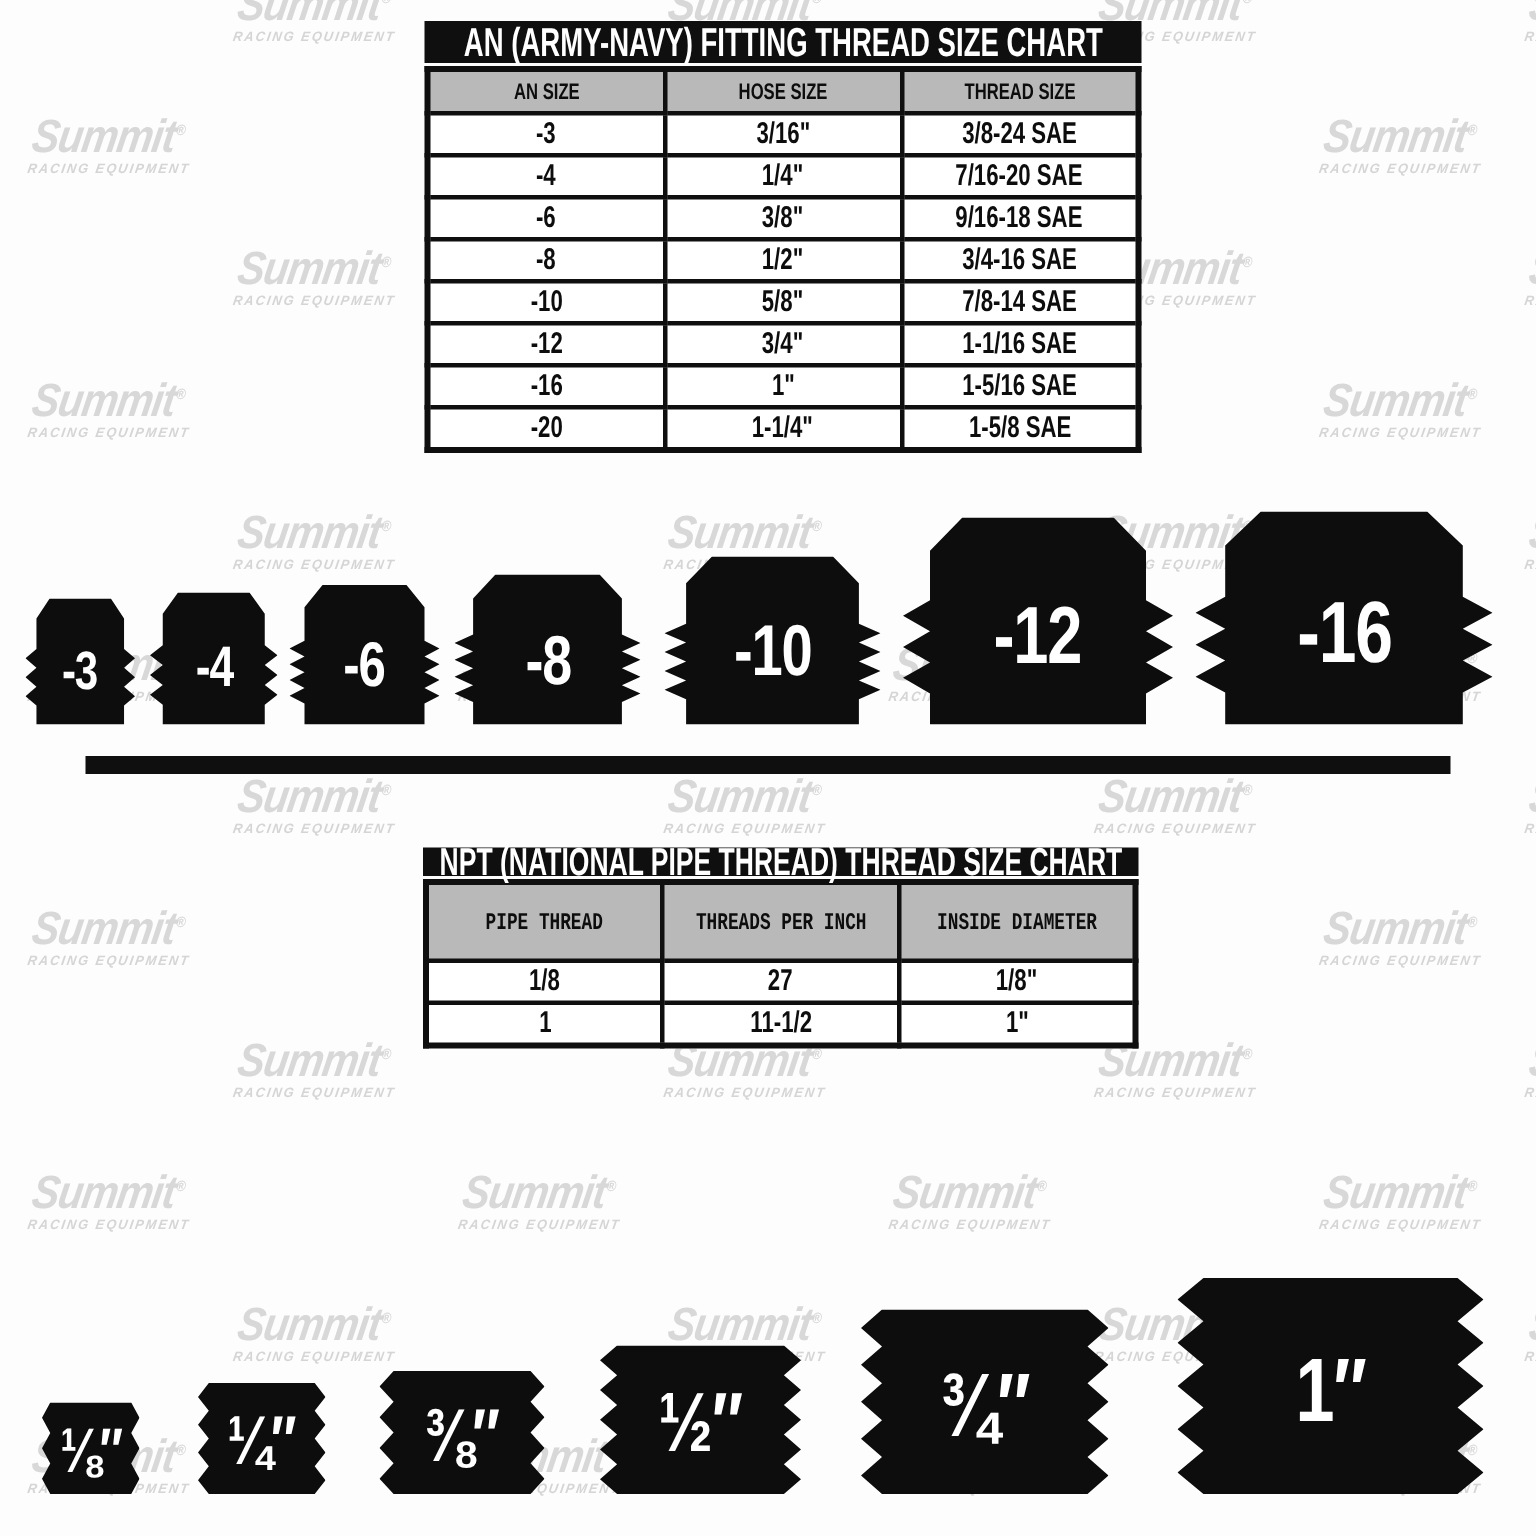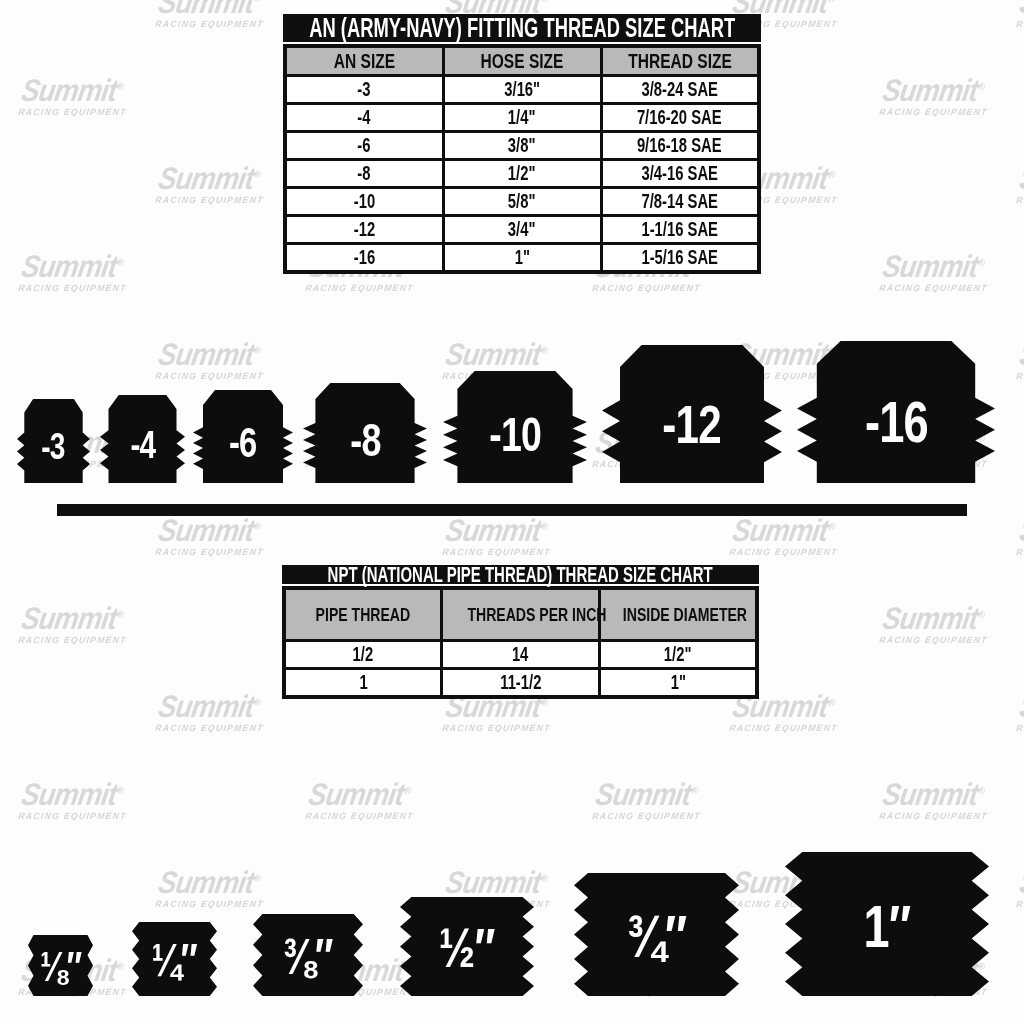--- a/index.html
+++ b/index.html
@@ -15,30 +15,30 @@
   .wm-reg{font-size:10px;vertical-align:super;letter-spacing:0;}
   .wm-sub{font-style:italic;font-weight:bold;font-size:9px;letter-spacing:1.4px;margin-top:1px;
           color:#d5d5d5;transform:scaleX(.95);transform-origin:left center;}
   
   .tblwrap{position:absolute;z-index:2;}
   #an-tbl{left:283px;top:14px;width:478px;}
   #npt-tbl{left:282px;top:565px;width:477px;}
   .tbl-title{background:#0f0f0f;color:#ffffff;display:flex;align-items:center;justify-content:center;
              font-weight:bold;margin-bottom:2px;}
   #an-tbl .tbl-title{height:28px;font-size:27px;}
-  #npt-tbl .tbl-title{height:19px;font-size:22px;text-decoration:underline;}
+  #npt-tbl .tbl-title{height:19px;font-size:26px;}
   .tbl-title .cnd{transform:scaleX(.68);}
   .tblwrap table{width:100%;border-collapse:collapse;table-layout:fixed;background:#ffffff;
                  border:4px solid #0f0f0f;}
   .tblwrap th{background:#b9b9b9;}
   .tblwrap th,.tblwrap td{border:3px solid #0f0f0f;text-align:center;font-weight:bold;
                           color:#0d0d0d;padding:0;vertical-align:middle;}
-  #an-tbl th{height:26px;font-size:21px;}
+  #an-tbl th{height:26px;font-size:15px;}
   #an-tbl td{height:25px;font-size:20px;}
-  #npt-tbl th{height:49px;font-size:19px;}
+  #npt-tbl th{height:49px;font-size:16px;font-family:Liberation Mono, monospace;}
   #npt-tbl td{height:25px;font-size:20px;}
   
   #divider{position:absolute;left:57px;top:504px;width:910px;height:12px;background:#0f0f0f;z-index:2;}
   
   .fit{position:absolute;z-index:2;}
   .fit svg{position:absolute;left:0;top:0;width:100%;height:100%;display:block;}
   .fit-label{position:absolute;left:0;right:0;text-align:center;color:#ffffff;font-weight:bold;line-height:1;}
   .fit-an .fit-label{top:57%;transform:translateY(-50%);}
   .fit-npt .fit-label{top:52%;transform:translateY(-50%);}
   .fit-label .cnd{transform:scaleX(.78);letter-spacing:-1px;}
@@ -284,20 +284,25 @@
         <tr>
             <td><span class="cnd">-12</span></td>
             <td><span class="cnd">3/4"</span></td>
             <td><span class="cnd">1-1/16 SAE</span></td>
           </tr>
         <tr>
             <td><span class="cnd">-16</span></td>
             <td><span class="cnd">1"</span></td>
             <td><span class="cnd">1-5/16 SAE</span></td>
           </tr>
+        <tr>
+            <td><span class="cnd">-20</span></td>
+            <td><span class="cnd">1-1/4"</span></td>
+            <td><span class="cnd">1-5/8 SAE</span></td>
+          </tr>
       </tbody>
     </table>
   </section>
 
   <div class="fit fit-an" style="left: 17px; top: 399px; width: 73px; height: 84px;">
       <svg viewBox="0 0 73 84">
         <polygon fill="#0d0d0d" points="16.1,0.0 56.9,0.0 65.7,13.4 65.7,33.6 73.0,39.9 65.7,46.2 73.0,52.5 65.7,58.8 73.0,65.1 65.7,71.4 65.7,84.0 7.3,84.0 7.3,71.4 0.0,65.1 7.3,58.8 0.0,52.5 7.3,46.2 0.0,39.9 7.3,33.6 7.3,13.4"></polygon>
       </svg>
       <span class="fit-label" style="font-size: 36px;"><span class="cnd">-3</span></span>
     </div>
@@ -347,23 +352,23 @@
     <table>
       <thead>
         <tr>
           <th><span class="cnd">PIPE THREAD</span></th>
           <th><span class="cnd">THREADS PER INCH</span></th>
           <th><span class="cnd">INSIDE DIAMETER</span></th>
         </tr>
       </thead>
       <tbody>
         <tr>
-            <td><span class="cnd">1/2</span></td>
-            <td><span class="cnd">14</span></td>
-            <td><span class="cnd">1/2"</span></td>
+            <td><span class="cnd">1/8</span></td>
+            <td><span class="cnd">27</span></td>
+            <td><span class="cnd">1/8"</span></td>
           </tr>
         <tr>
             <td><span class="cnd">1</span></td>
             <td><span class="cnd">11-1/2</span></td>
             <td><span class="cnd">1"</span></td>
           </tr>
       </tbody>
     </table>
   </section>
 

